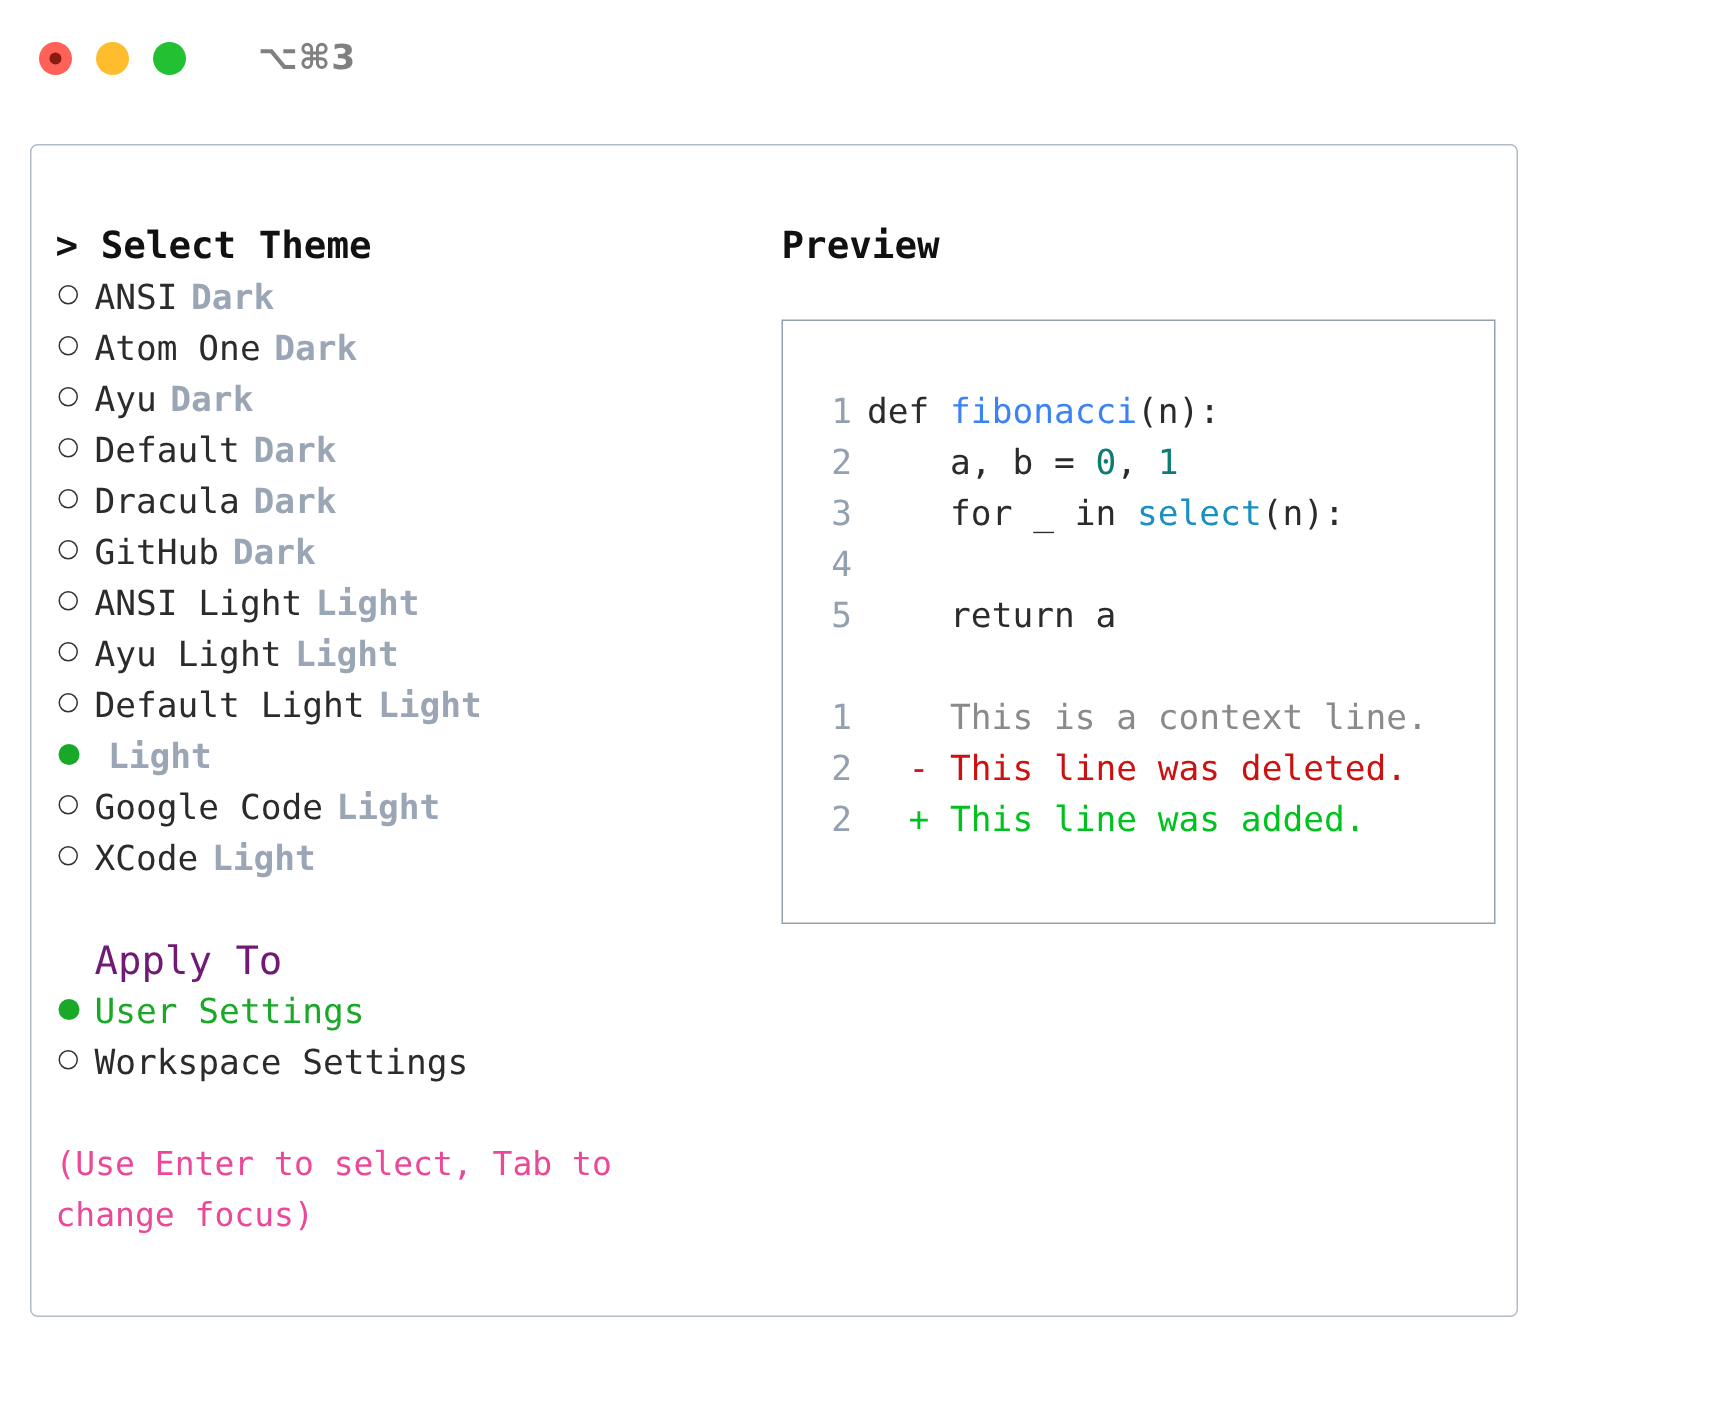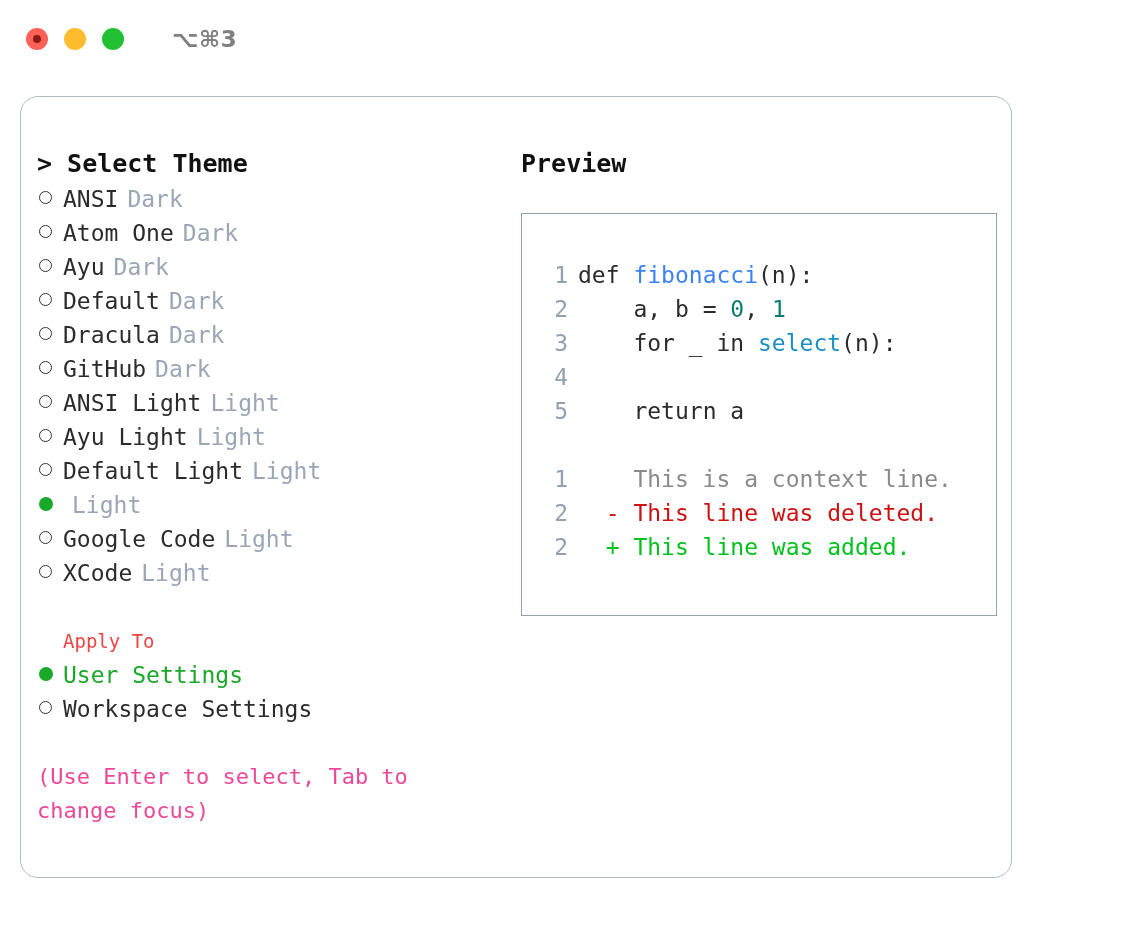--- a/index.html
+++ b/index.html
@@ -67,21 +67,21 @@
   }
 
   
   #panel {
     position: absolute;
     left: 20px;
     top: 96px;
     width: 992px;
     height: 782px;
     border: 1.5px solid #b2bbc7;
-    border-radius: 18px;
+    border-radius: 5px;
     background: #ffffff;
     box-sizing: border-box;
   }
 
   
   #left-col {
     position: absolute;
     left: 16px;
     top: 50px;
     width: 440px;
@@ -129,25 +129,26 @@
     height: 14px;
     background: #1aa828;
     border-radius: 50%;
     box-sizing: border-box;
   }
   .opt-name { color: #2b2b2b; }
   .opt-row.selected .opt-name { color: #1aa828; }
   .opt-tag {
     color: #9aa5b5;
     margin-left: 9px;
+    font-weight: bold;
   }
 
   .section-label {
-    font-size: 19px;
-    color: #ef4444;
+    font-size: 26px;
+    color: #701a75;
     line-height: 34px;
     height: 34px;
     padding-left: 26px;
     white-space: pre;
   }
 
   .spacer-row { height: 34px; }
 
   #hint {
     margin-top: 34px;

